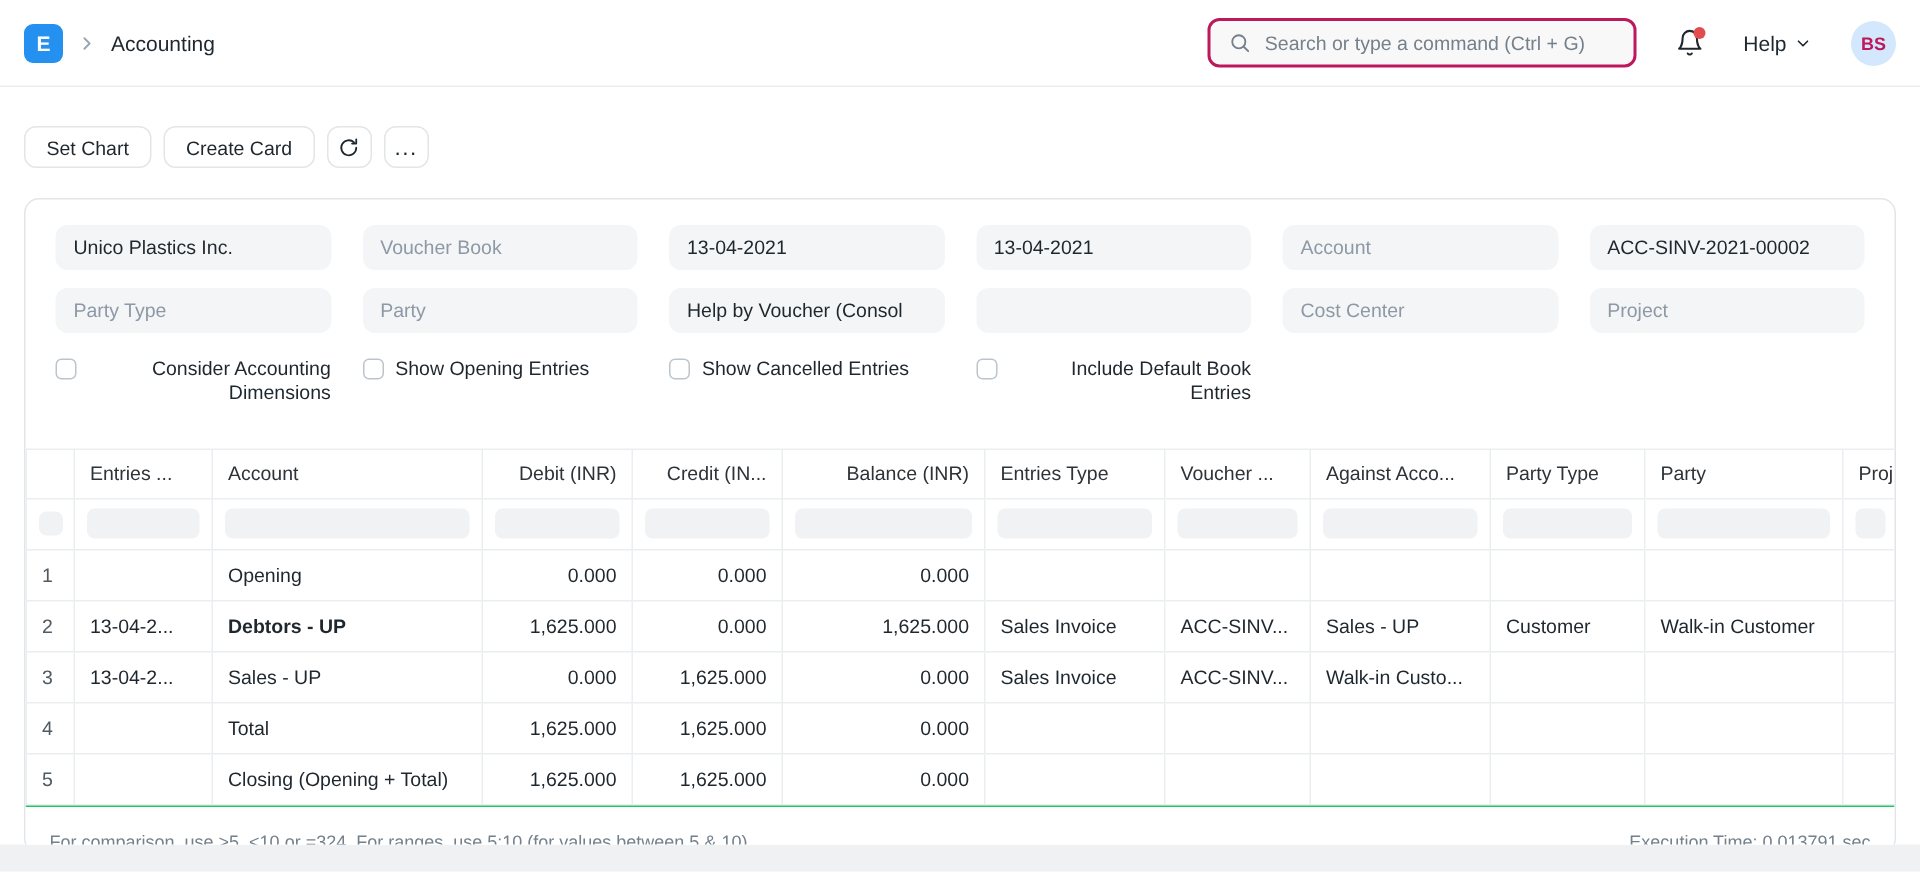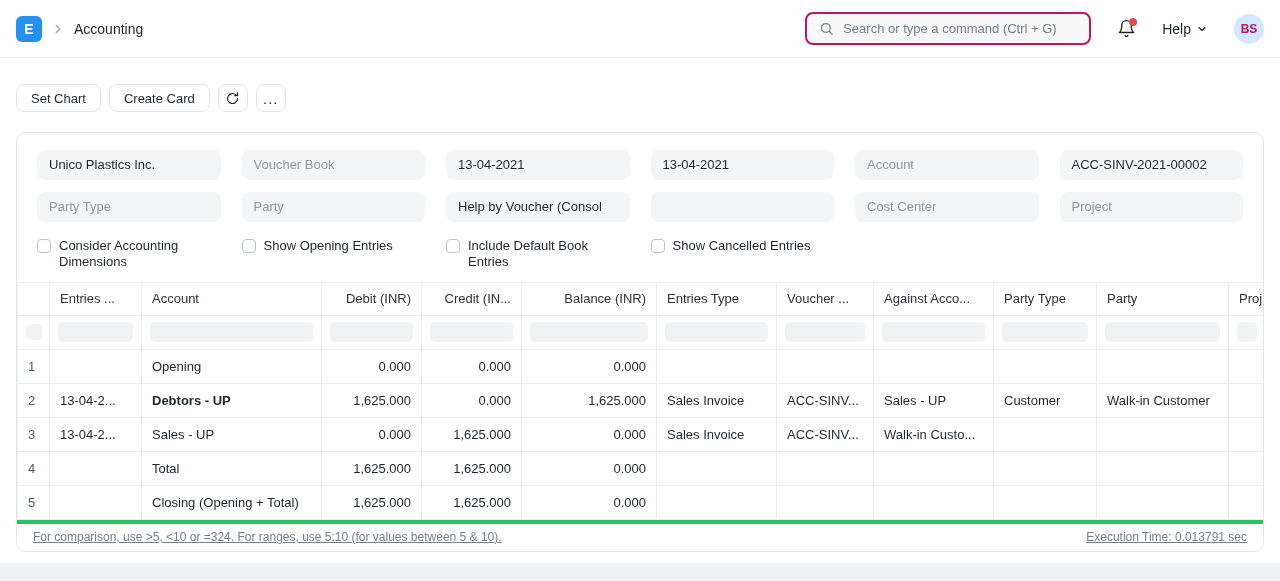--- a/index.html
+++ b/index.html
@@ -68,21 +68,22 @@
   .filter-grid { display:grid; grid-template-columns:repeat(6,1fr); column-gap:21px; }
   .filter-grid.mt { margin-top:12px; }
   .filter-field {
     height:30px; background:#f4f5f6; border-radius:8px; padding:0 12px;
     font-size:13px; line-height:30px; white-space:nowrap; overflow:hidden;
     cursor:pointer; color:#1f272e;
   }
   .filter-field.is-placeholder { color:#8d99a6; }
   .checkbox-row {
     display:grid; grid-template-columns:repeat(6,1fr); column-gap:21px;
-    margin:16px 0 12px;
+    margin:16px 0 29px;
+    text-align:right;
   }
   .cb-item { display:flex; align-items:flex-start; gap:8px; cursor:pointer; }
   .cb-box {
     width:14px; height:14px; flex:none; margin-top:1px;
     border:1px solid #bcc4cc; border-radius:4px; background:#fff;
   }
   .cb-label { font-size:13px; line-height:16px; color:#1f272e; }
 
   
   .report-wrap { border-top:1px solid #ebeef0; }
@@ -96,23 +97,23 @@
   .report td { height:34px; }
   .report .al-r { text-align:right; }
   .report td.bold { font-weight:700; }
   .report td.idx-cell { color:#505a62; }
   tr.filter-tr td { height:34px; padding:0 8px; }
   .col-filter { height:20px; background:#f0f2f4; border-radius:5px; cursor:text; }
   .col-filter.idx { width:16px; height:16px; margin:0 auto; }
 
   
   .card-footer {
-    height:31px; border-top:4px solid #22c55e;
-    display:flex; align-items:center; justify-content:space-between;
-    padding:0 16px; font-size:12px; color:#74808b; background:#fff;text-decoration:underline;
+    height:31px; border-top:1px solid #22c55e;
+    display:flex; align-items:flex-end; justify-content:space-between;
+    padding:0 16px; font-size:12px; color:#74808b; background:#fff;
   }
 </style>
 </head>
 <body>
 
 <div class="page">
 
   <header class="navbar">
     <div class="nav-left">
       <div class="logo">E</div>
@@ -194,25 +195,25 @@
           <label class="cb-item">
             <span class="cb-box"></span>
             <span class="cb-label">Consider Accounting Dimensions</span>
           </label>
           <label class="cb-item">
             <span class="cb-box"></span>
             <span class="cb-label">Show Opening Entries</span>
           </label>
           <label class="cb-item">
             <span class="cb-box"></span>
-            <span class="cb-label">Include Default Book Entries</span>
+            <span class="cb-label">Show Cancelled Entries</span>
           </label>
           <label class="cb-item">
             <span class="cb-box"></span>
-            <span class="cb-label">Show Cancelled Entries</span>
+            <span class="cb-label">Include Default Book Entries</span>
           </label>
         </div>
     </div>
 
     <div class="report-wrap">
       <table class="report">
         <colgroup>
             <col style="width: 32px;">
             <col style="width: 92px;">
             <col style="width: 180px;">

